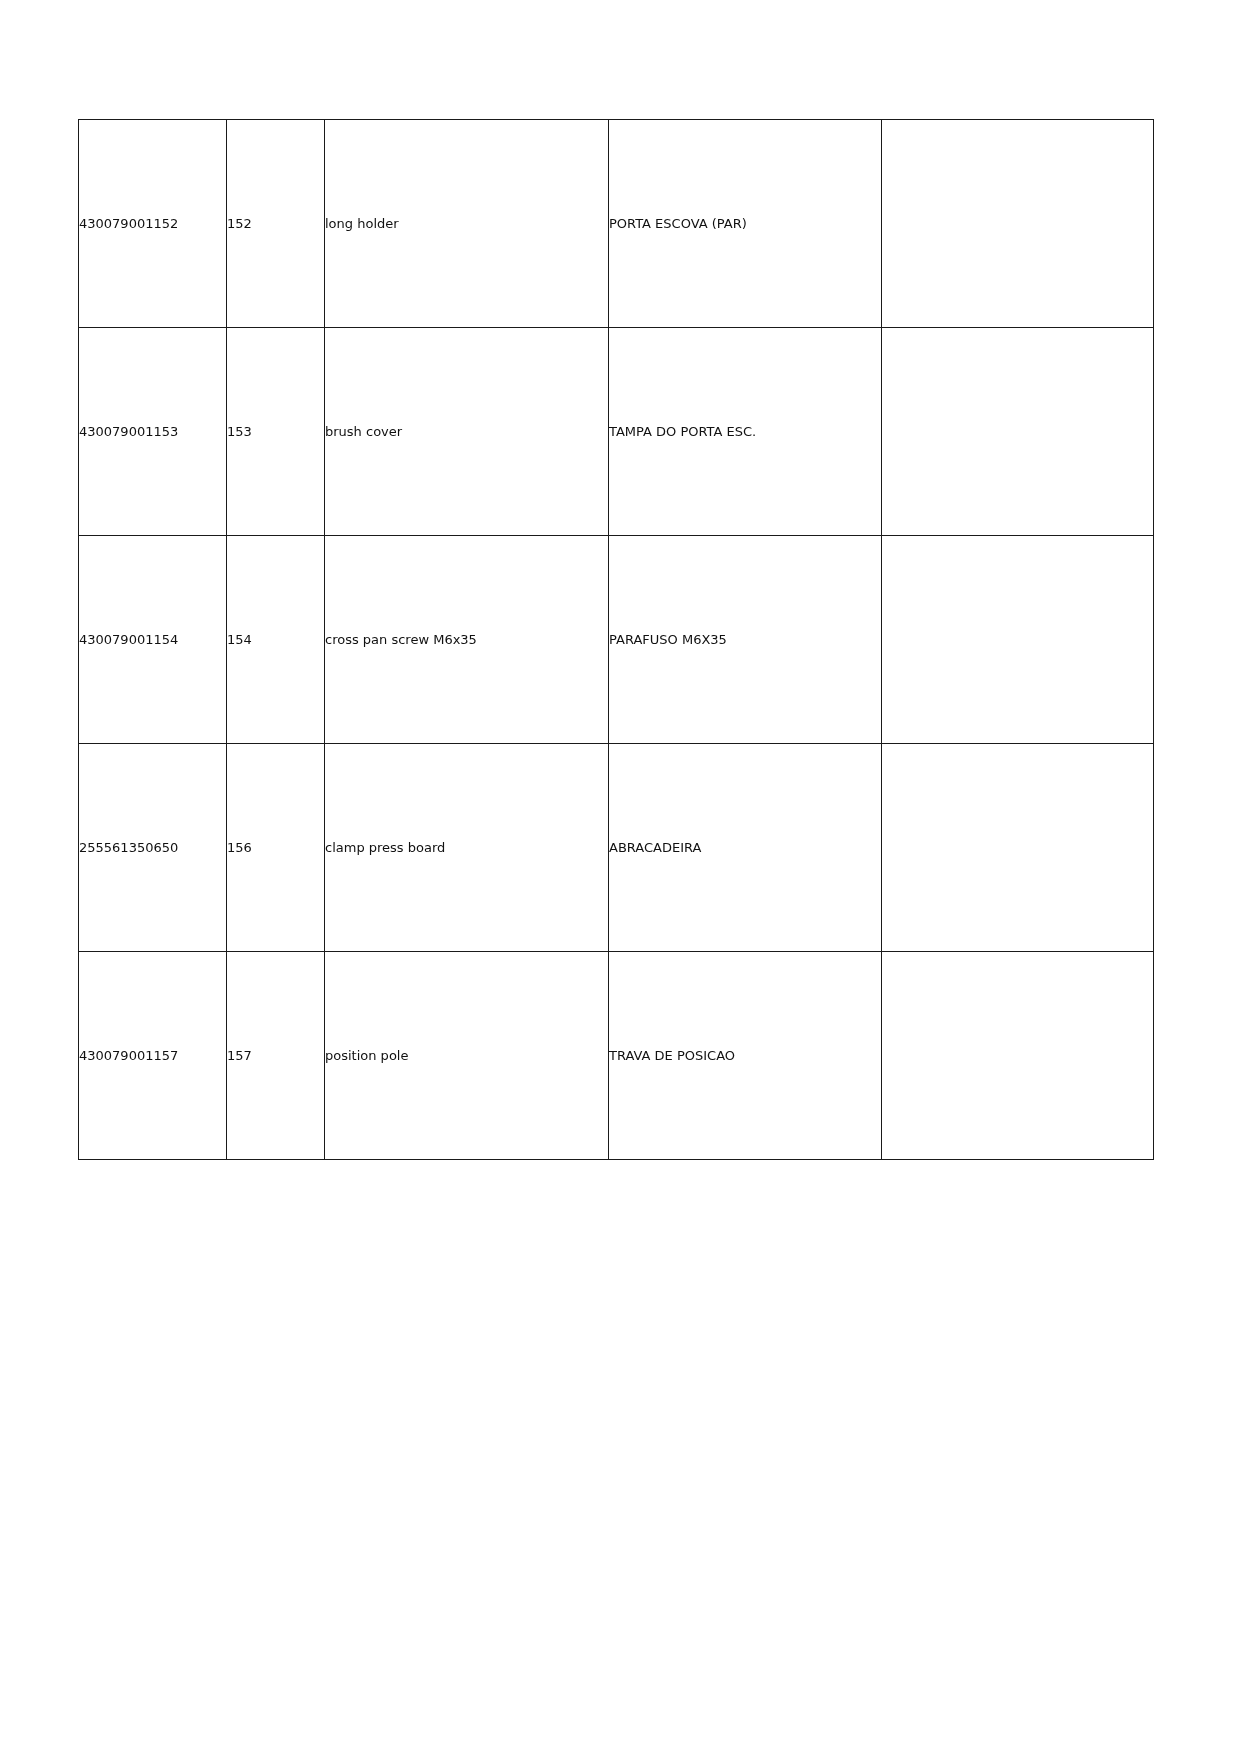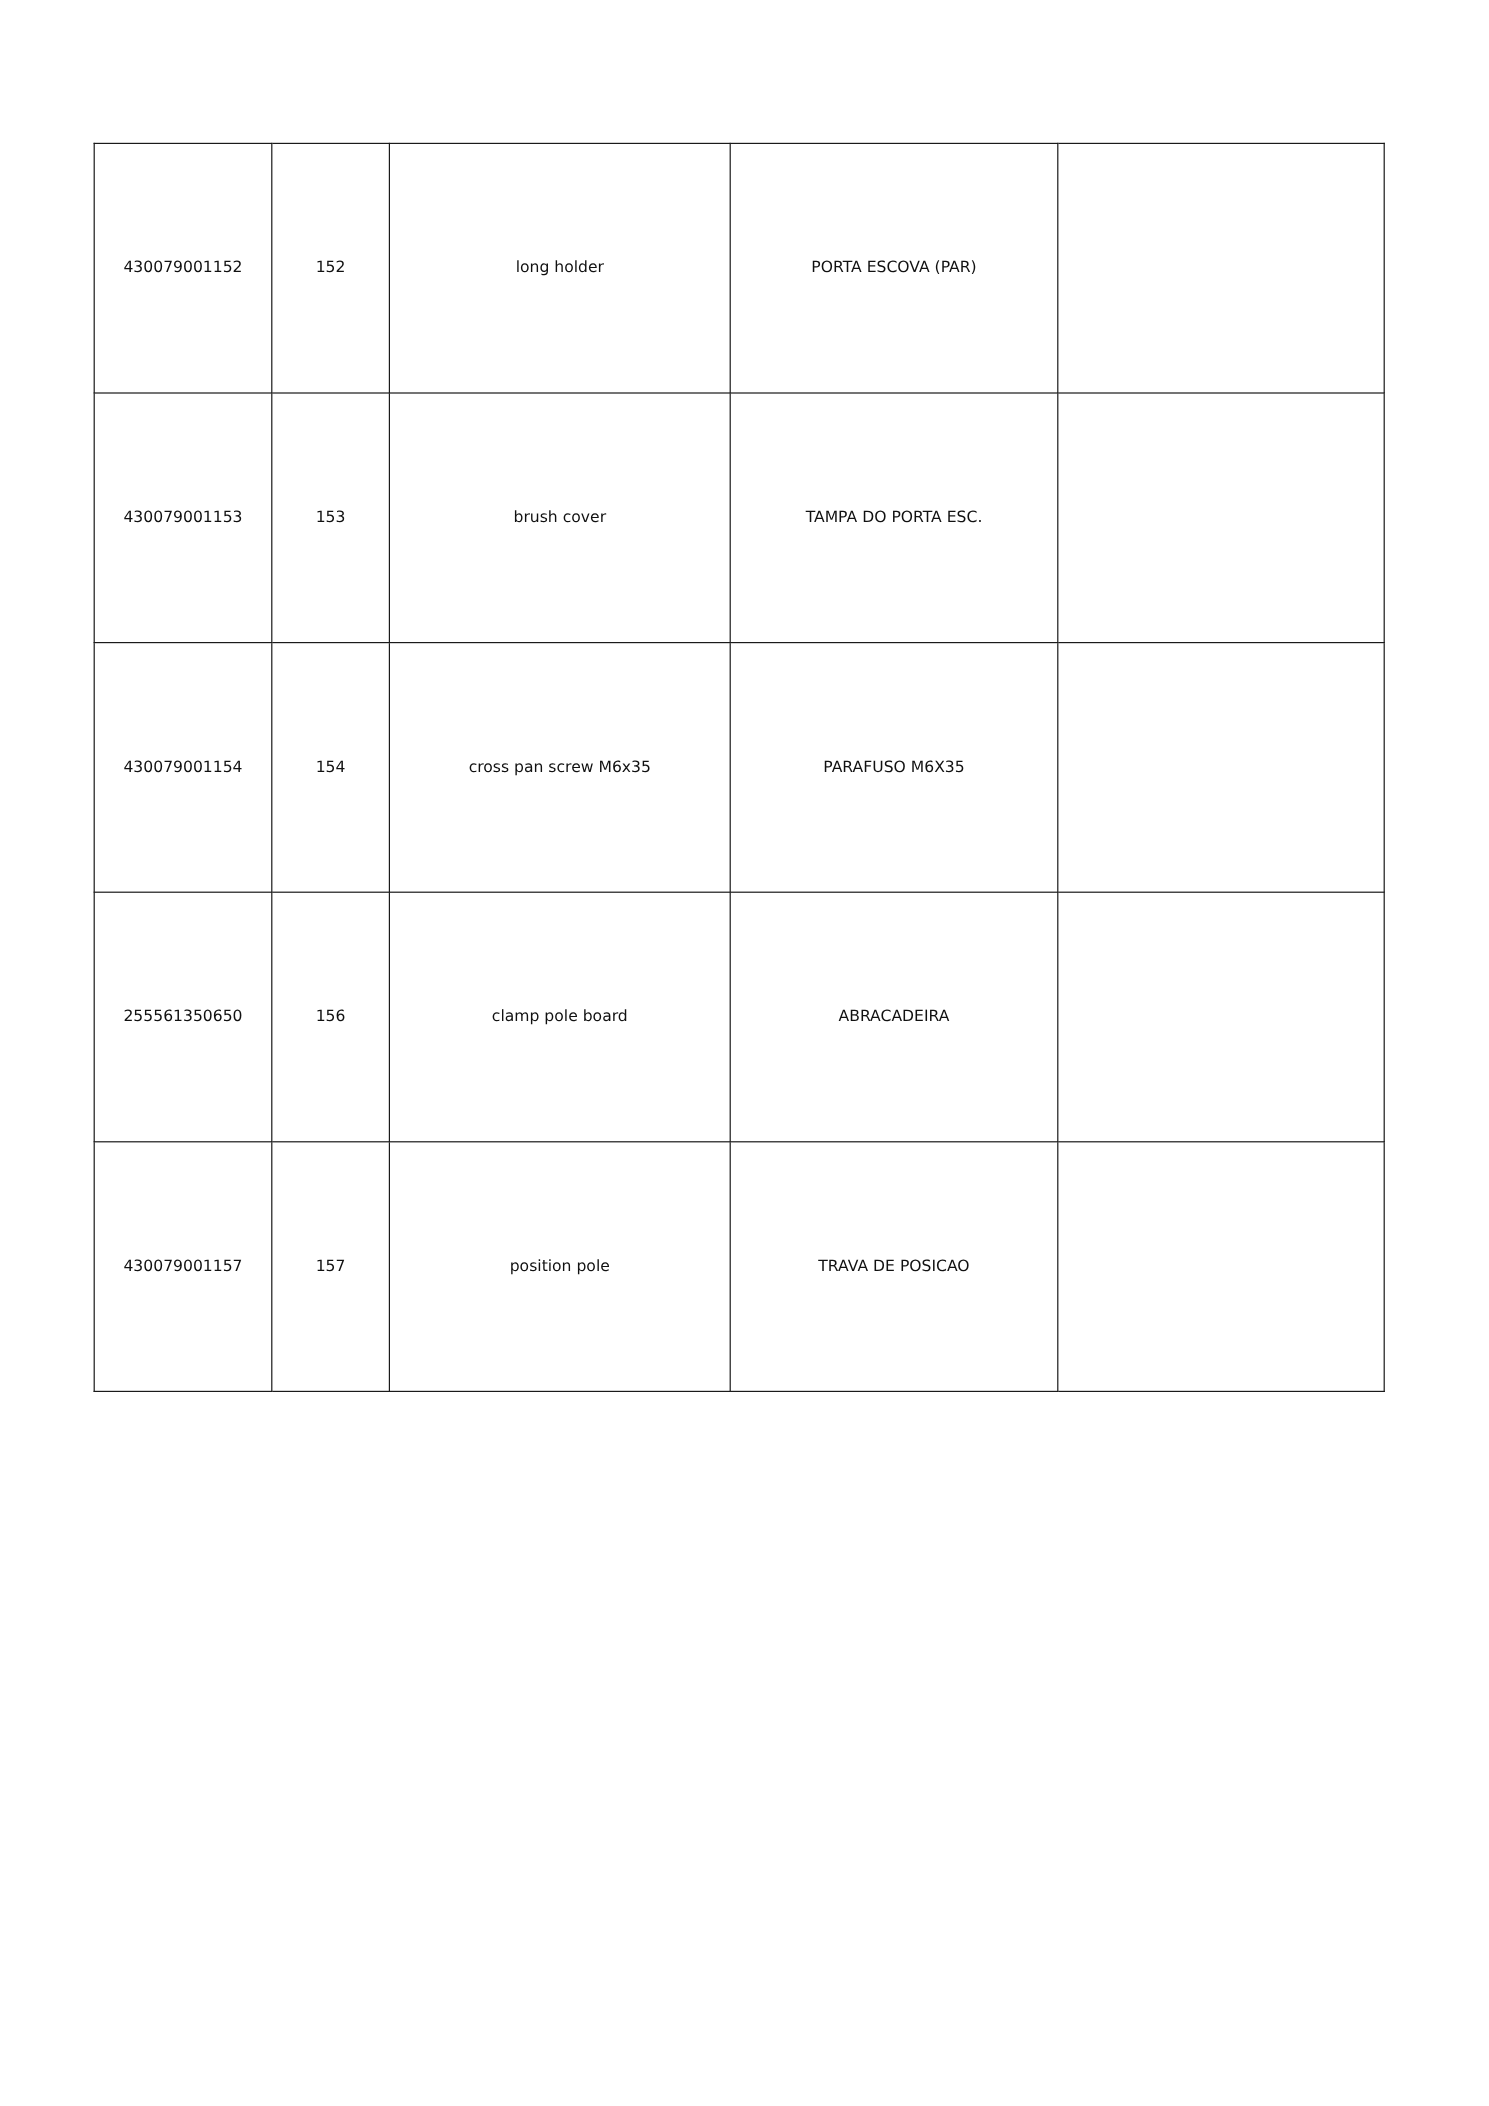--- a/index.html
+++ b/index.html
@@ -19,21 +19,21 @@
       left: 78px;
       top: 119px;
       width: 1075px;
       border-collapse: collapse;
       table-layout: fixed;
     }
     .parts-table td {
       border: 1.5px solid #1a1a1a;
       height: 207px;
       padding: 0;
-      text-align: center;
+      text-align: left;
       vertical-align: middle;
       font-size: 13px;
       line-height: 1;
     }
     .col-code { width: 148px; }
     .col-num { width: 98px; }
     .col-en { width: 284px; }
     .col-pt { width: 273px; }
     .col-extra { width: 272px; }
   </style>
@@ -66,21 +66,21 @@
     <tr>
       <td>430079001154</td>
       <td>154</td>
       <td>cross pan screw M6x35</td>
       <td>PARAFUSO M6X35</td>
       <td></td>
     </tr>
     <tr>
       <td>255561350650</td>
       <td>156</td>
-      <td>clamp pole board</td>
+      <td>clamp press board</td>
       <td>ABRACADEIRA</td>
       <td></td>
     </tr>
     <tr>
       <td>430079001157</td>
       <td>157</td>
       <td>position pole</td>
       <td>TRAVA DE POSICAO</td>
       <td></td>
     </tr>

